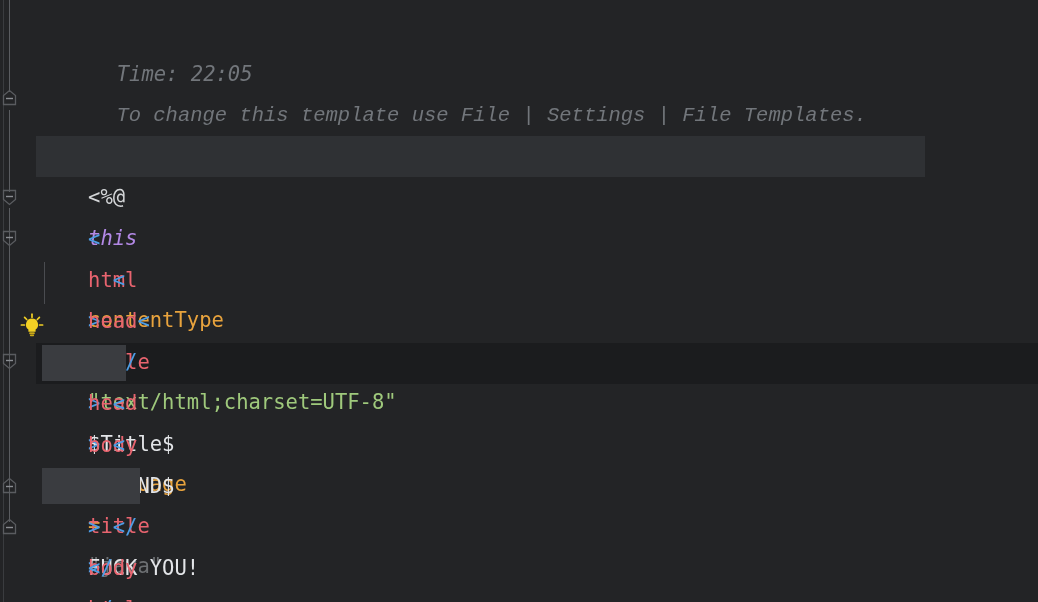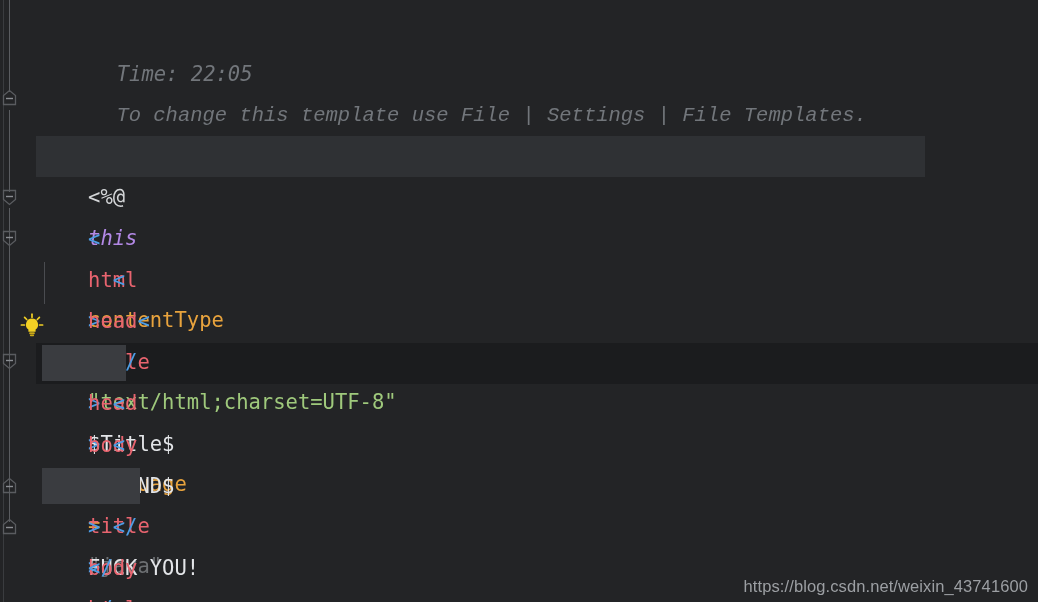--- a/index.html
+++ b/index.html
@@ -296,15 +296,14 @@
     </div>
 
     <div class="line" style="left:14px; top:507px;">
       <span class="c-bracket">&lt;/</span>
       <span class="c-tag">html</span>
       
     </div>
 
   </div>
 
-  <div class="watermark">https://blog.csdn.net/weixin_43741600</div>
 
 </div>
 
 </body></html>

